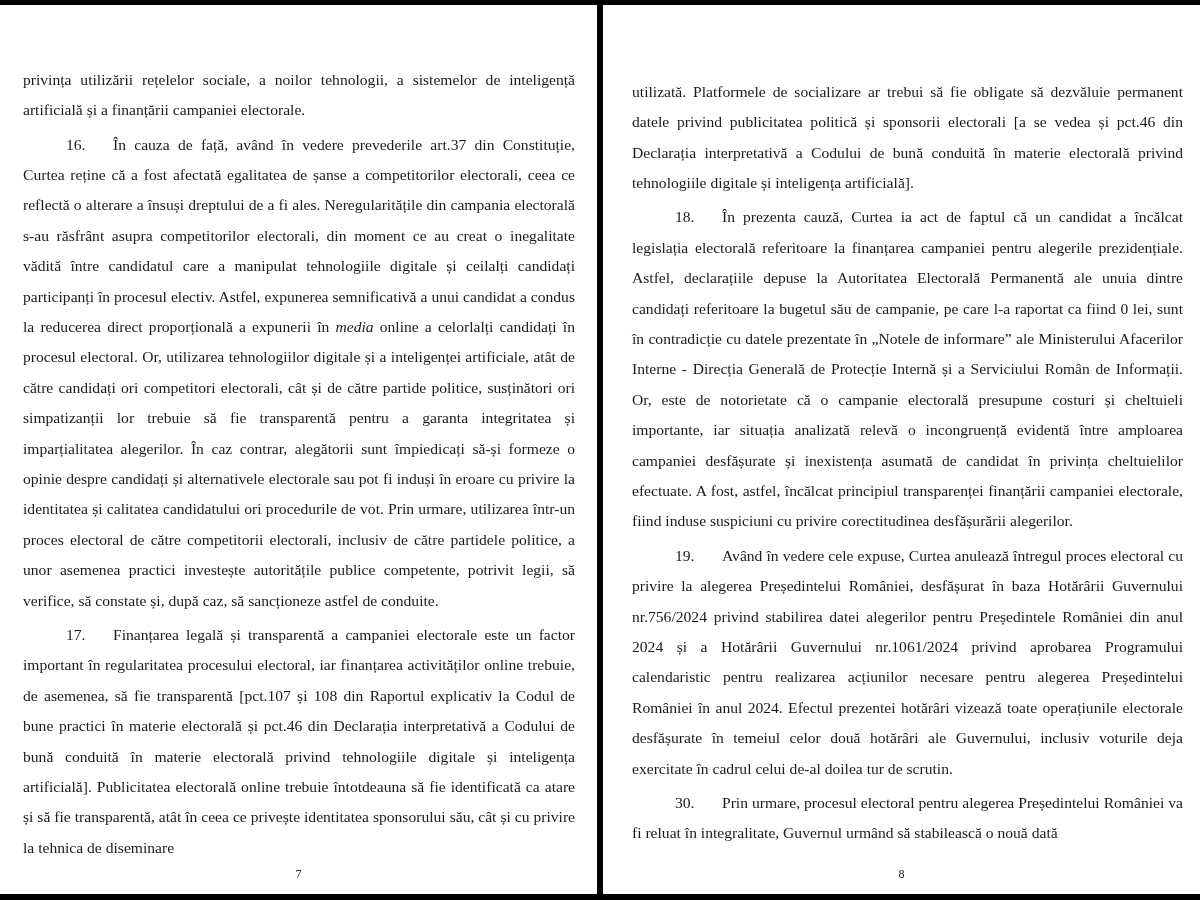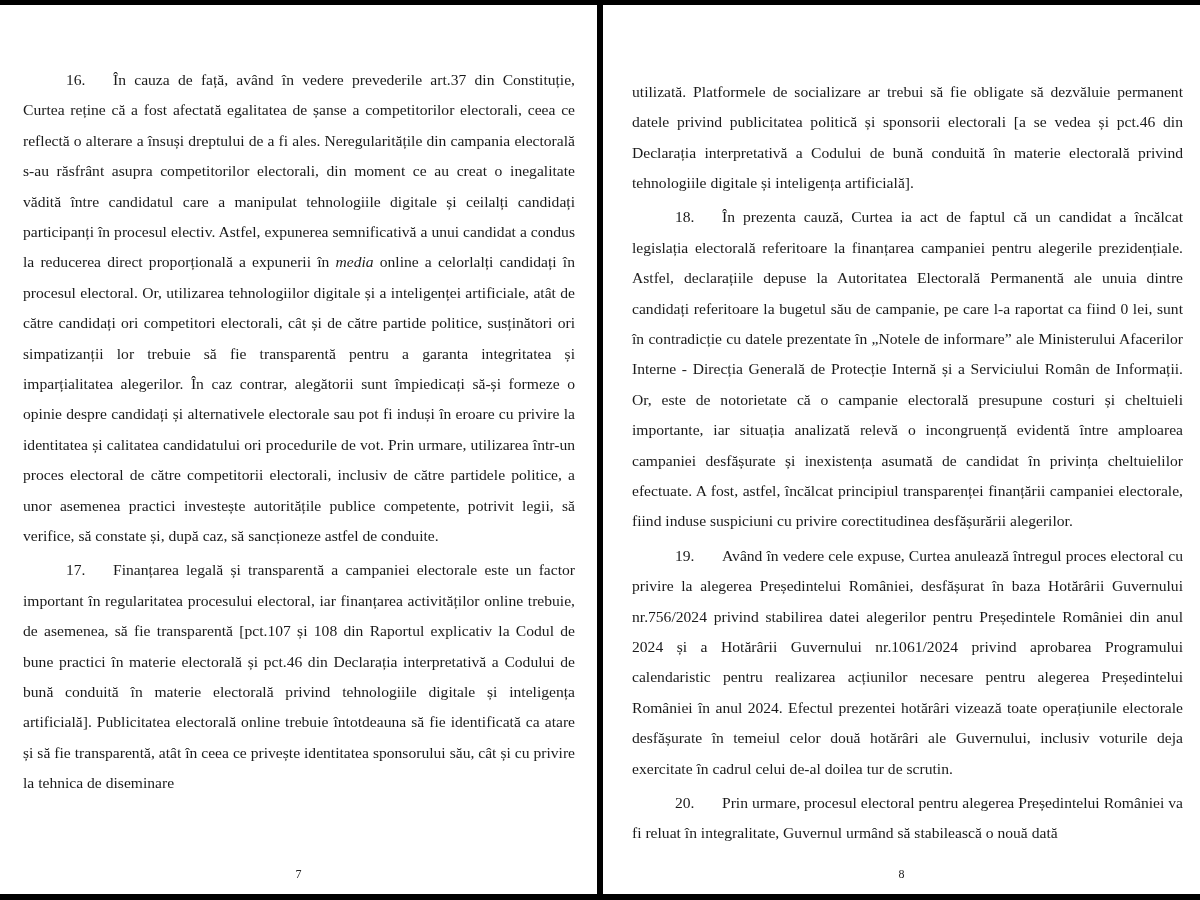--- a/index.html
+++ b/index.html
@@ -42,28 +42,29 @@
     text-align: center; font-size: 12px; color: #222;
   }
   em { font-style: italic; }
 </style>
 </head>
 <body>
 
 <div class="spread">
   <div class="page left">
     <div class="body-text">
+        <p class="para"><span>privința utilizării rețelelor sociale, a noilor tehnologii, a sistemelor de inteligență artificială și a finanțării campaniei electorale.</span></p>
         <p class="para numbered"><span class="para-num">16.</span><span>În cauza de față, având în vedere prevederile art.37 din Constituție, Curtea reține că a fost afectată egalitatea de șanse a competitorilor electorali, ceea ce reflectă o alterare a însuși dreptului de a fi ales. Neregularitățile din campania electorală s-au răsfrânt asupra competitorilor electorali, din moment ce au creat o inegalitate vădită între candidatul care a manipulat tehnologiile digitale și ceilalți candidați participanți în procesul electiv. Astfel, expunerea semnificativă a unui candidat a condus la reducerea direct proporțională a expunerii în </span><em>media</em><span> online a celorlalți candidați în procesul electoral. Or, utilizarea tehnologiilor digitale și a inteligenței artificiale, atât de către candidați ori competitori electorali, cât și de către partide politice, susținători ori simpatizanții lor trebuie să fie transparentă pentru a garanta integritatea și imparțialitatea alegerilor. În caz contrar, alegătorii sunt împiedicați să-și formeze o opinie despre candidați și alternativele electorale sau pot fi induși în eroare cu privire la identitatea și calitatea candidatului ori procedurile de vot. Prin urmare, utilizarea într-un proces electoral de către competitorii electorali, inclusiv de către partidele politice, a unor asemenea practici investește autoritățile publice competente, potrivit legii, să verifice, să constate și, după caz, să sancționeze astfel de conduite.</span></p>
         <p class="para numbered"><span class="para-num">17.</span><span>Finanțarea legală și transparentă a campaniei electorale este un factor important în regularitatea procesului electoral, iar finanțarea activităților online trebuie, de asemenea, să fie transparentă [pct.107 și 108 din Raportul explicativ la Codul de bune practici în materie electorală și pct.46 din Declarația interpretativă a Codului de bună conduită în materie electorală privind tehnologiile digitale și inteligența artificială]. Publicitatea electorală online trebuie întotdeauna să fie identificată ca atare și să fie transparentă, atât în ceea ce privește identitatea sponsorului său, cât și cu privire la tehnica de diseminare</span></p>
       </div>
     <div class="page-number">7</div>
   </div>
   <div class="gutter"></div>
   <div class="page right">
     <div class="body-text">
         <p class="para"><span>utilizată. Platformele de socializare ar trebui să fie obligate să dezvăluie permanent datele privind publicitatea politică și sponsorii electorali [a se vedea și pct.46 din Declarația interpretativă a Codului de bună conduită în materie electorală privind tehnologiile digitale și inteligența artificială].</span></p>
         <p class="para numbered"><span class="para-num">18.</span><span>În prezenta cauză, Curtea ia act de faptul că un candidat a încălcat legislația electorală referitoare la finanțarea campaniei pentru alegerile prezidențiale. Astfel, declarațiile depuse la Autoritatea Electorală Permanentă ale unuia dintre candidați referitoare la bugetul său de campanie, pe care l-a raportat ca fiind 0 lei, sunt în contradicție cu datele prezentate în „Notele de informare” ale Ministerului Afacerilor Interne - Direcția Generală de Protecție Internă și a Serviciului Român de Informații. Or, este de notorietate că o campanie electorală presupune costuri și cheltuieli importante, iar situația analizată relevă o incongruență evidentă între amploarea campaniei desfășurate și inexistența asumată de candidat în privința cheltuielilor efectuate. A fost, astfel, încălcat principiul transparenței finanțării campaniei electorale, fiind induse suspiciuni cu privire corectitudinea desfășurării alegerilor.</span></p>
         <p class="para numbered"><span class="para-num">19.</span><span>Având în vedere cele expuse, Curtea anulează întregul proces electoral cu privire la alegerea Președintelui României, desfășurat în baza Hotărârii Guvernului nr.756/2024 privind stabilirea datei alegerilor pentru Președintele României din anul 2024 și a Hotărârii Guvernului nr.1061/2024 privind aprobarea Programului calendaristic pentru realizarea acțiunilor necesare pentru alegerea Președintelui României în anul 2024. Efectul prezentei hotărâri vizează toate operațiunile electorale desfășurate în temeiul celor două hotărâri ale Guvernului, inclusiv voturile deja exercitate în cadrul celui de-al doilea tur de scrutin.</span></p>
-        <p class="para numbered"><span class="para-num">20.</span><span>Prin urmare, procesul electoral pentru alegerea Președintelui României va fi reluat în integralitate, Guvernul urmând să stabilească o nouă dată</span></p>
+        <p class="para numbered"><span class="para-num">30.</span><span>Prin urmare, procesul electoral pentru alegerea Președintelui României va fi reluat în integralitate, Guvernul urmând să stabilească o nouă dată</span></p>
       </div>
     <div class="page-number">8</div>
   </div>
 </div>
 
 </body></html>

